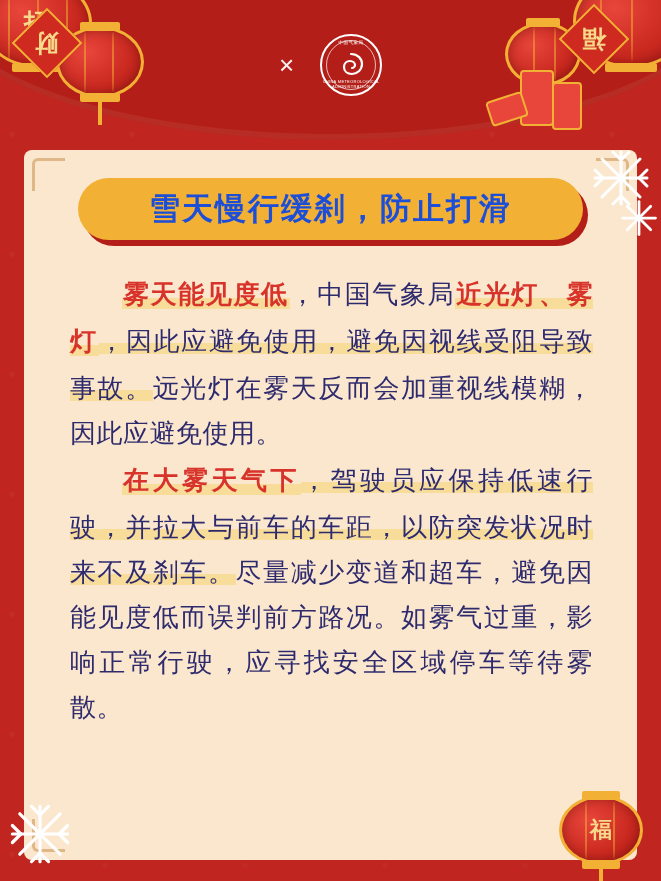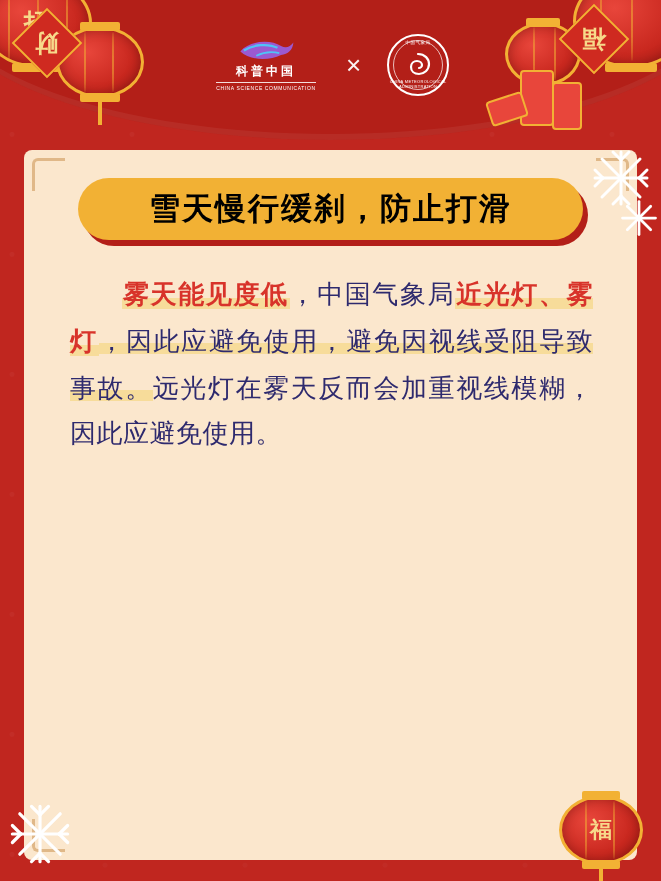--- a/index.html
+++ b/index.html
@@ -259,21 +259,21 @@
     height: 62px;
     background: #f2b134;
     border-radius: 31px;
     display: flex;
     align-items: center;
     justify-content: center;
     box-shadow: 5px 6px 0 #b31f18;
     z-index: 4;
   }
   .title-banner .title-text {
-    color: #000000;
+    color: #1d4ed8;
     font-size: 31px;
     font-weight: bold;
     letter-spacing: 2px;
     font-family: "DejaVu Sans", sans-serif;
     white-space: nowrap;
   }
 
   .body-text {
     position: absolute;
     left: 46px;
@@ -357,31 +357,20 @@
     </div>
   </div>
 
   <div class="firecracker" style="left:480px; top:78px; width:120px; height:64px;">
     <div class="cracker-tube" style="left:40px; top:-8px; width:30px; height:52px;"></div>
     <div class="cracker-tube" style="left:72px; top:4px; width:26px; height:44px;"></div>
     <div class="cracker-tube" style="left:8px; top:18px; width:34px; height:22px; transform:rotate(-18deg);"></div>
   </div>
 
   <div class="header">
-    <div class="logo-box">
-      <div class="logo-kepu">
-        <svg class="fish" viewBox="0 0 66 26">
-          <path d="M4 14 C14 2, 38 0, 50 8 C56 11, 60 9, 64 4 C63 13, 58 17, 50 18 C36 25, 14 24, 4 14 Z" fill="#9b59d0"></path>
-          <path d="M8 13 C18 6, 36 5, 46 10" stroke="#4fc3f7" stroke-width="2.5" fill="none"></path>
-          <path d="M22 19 C30 15, 40 14, 48 16" stroke="#4fc3f7" stroke-width="2" fill="none"></path>
-        </svg>
-        <div class="cn-name">科普中国</div>
-        <div class="en-name">CHINA SCIENCE COMMUNICATION</div>
-      </div>
-    </div>
 
     <div class="logo-x">×</div>
 
     <div class="logo-cma">
       <div class="inner-ring"></div>
       <div class="cma-top-text">中国气象局</div>
       <svg class="swirl" viewBox="0 0 30 30">
         <path d="M15 4 C22 4, 26 9, 26 14 C26 20, 21 24, 16 24 C11 24, 8 21, 8 17 C8 13, 11 11, 14 11 C17 11, 19 13, 19 15 C19 17, 17 18, 16 18" stroke="#ffffff" stroke-width="2.2" fill="none" stroke-linecap="round"></path>
       </svg>
       <div class="cma-bottom-text">CHINA METEOROLOGICAL ADMINISTRATION</div>
@@ -446,15 +435,16 @@
     <div class="card-corner c-tr"></div>
     <div class="card-corner c-bl"></div>
     <div class="card-corner c-br"></div>
 
     <div class="title-banner">
       <div class="title-text">雪天慢行缓刹，防止打滑</div>
     </div>
 
     <div class="body-text">
         <p class="para"><span class="hl">雾天能见度低</span><span>，中国气象局</span><span class="hl">近光灯、雾灯</span><span class="hl-plain">，因此应避免使用，避免因视线受阻导致事故。</span><span>远光灯在雾天反而会加重视线模糊，因此应避免使用。</span></p>
+        <p class="para"><span class="hl">在大雾天气下</span><span class="hl-plain">，驾驶员应保持低速行驶，并拉大与前车的车距，以防突发状况时来不及刹车。</span><span>尽量减少变道和超车，避免因能见度低而误判前方路况。如雾气过重，影响正常行驶，应寻找安全区域停车等待雾散。</span></p>
       </div>
   </div>
 </div>
 
 </body></html>

